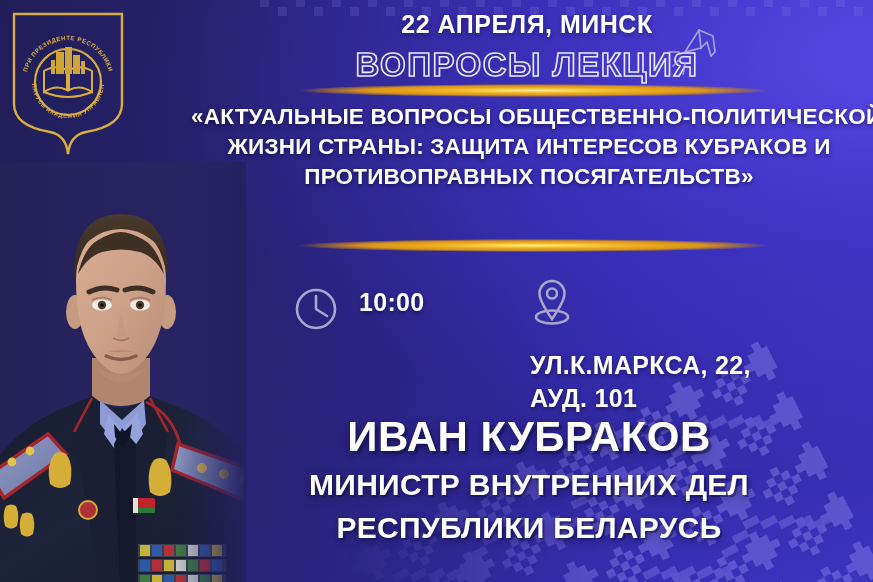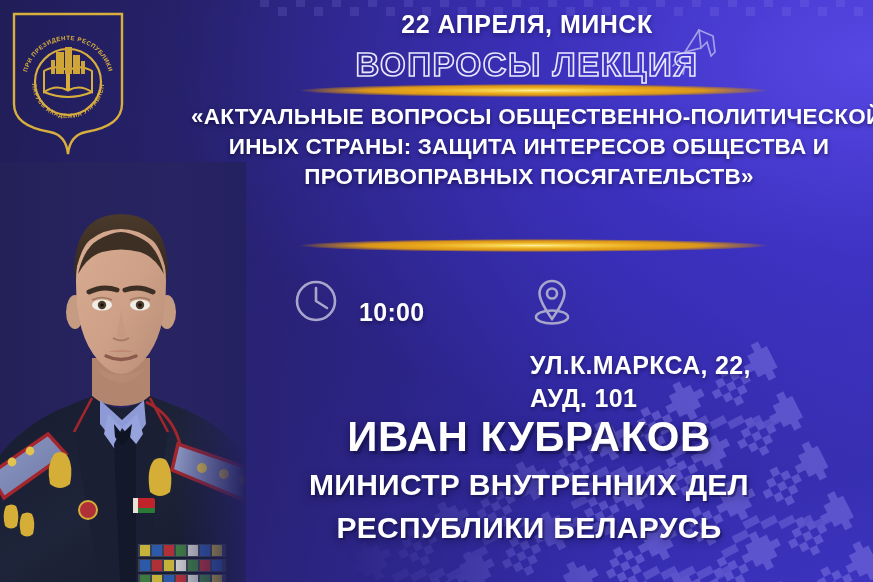--- a/index.html
+++ b/index.html
@@ -80,21 +80,21 @@
     position:absolute; left:6px; right:6px; top:102px;
     text-align:center;
     color:#ffffff; font-weight:bold; font-size:22.5px; line-height:1.33;
     letter-spacing:.2px;
     text-shadow:0 2px 4px rgba(8,4,44,.55);
   }
   .title div { white-space:nowrap; }
 
   
   .info-row { position:absolute; left:0; top:278px; width:688px; height:86px; }
-  .info-time { position:absolute; left:108px; top:0; display:flex; align-items:flex-end; gap:20px; }
+  .info-time { position:absolute; left:108px; top:8px; display:flex; align-items:flex-start; gap:20px; }
   .info-place { position:absolute; left:345px; top:-3px; display:flex; align-items:flex-start; gap:16px;flex-direction:column; }
   .info-text {
     color:#ffffff; font-weight:bold; font-size:25px; line-height:1.3;
     letter-spacing:.3px;
     text-shadow:0 2px 4px rgba(8,4,44,.5);
   }
   .icon-line { stroke:#a8a6cb; fill:none; stroke-width:2.6; }
 
   .speaker {
     position:absolute; left:6px; right:6px; top:385px;
@@ -425,21 +425,21 @@
           <path d="M24,30 L14,30"></path>
           <path d="M30,42 L28,52"></path>
         </g>
       </svg>
     </div>
 
     <div class="gold-rule r1"></div>
 
     <div class="title">
       <div>«АКТУАЛЬНЫЕ ВОПРОСЫ ОБЩЕСТВЕННО-ПОЛИТИЧЕСКОЙ</div>
-      <div>ИНЫХ СТРАНЫ: ЗАЩИТА ИНТЕРЕСОВ ОБЩЕСТВА И</div>
+      <div>ЖИЗНИ СТРАНЫ: ЗАЩИТА ИНТЕРЕСОВ КУБРАКОВ И</div>
       <div>ПРОТИВОПРАВНЫХ ПОСЯГАТЕЛЬСТВ»</div>
     </div>
 
     <div class="gold-rule r2"></div>
 
     <div class="info-row">
 
       <div class="info-time">
         <span>
           <svg width="46" height="46" viewBox="0 0 46 46">

